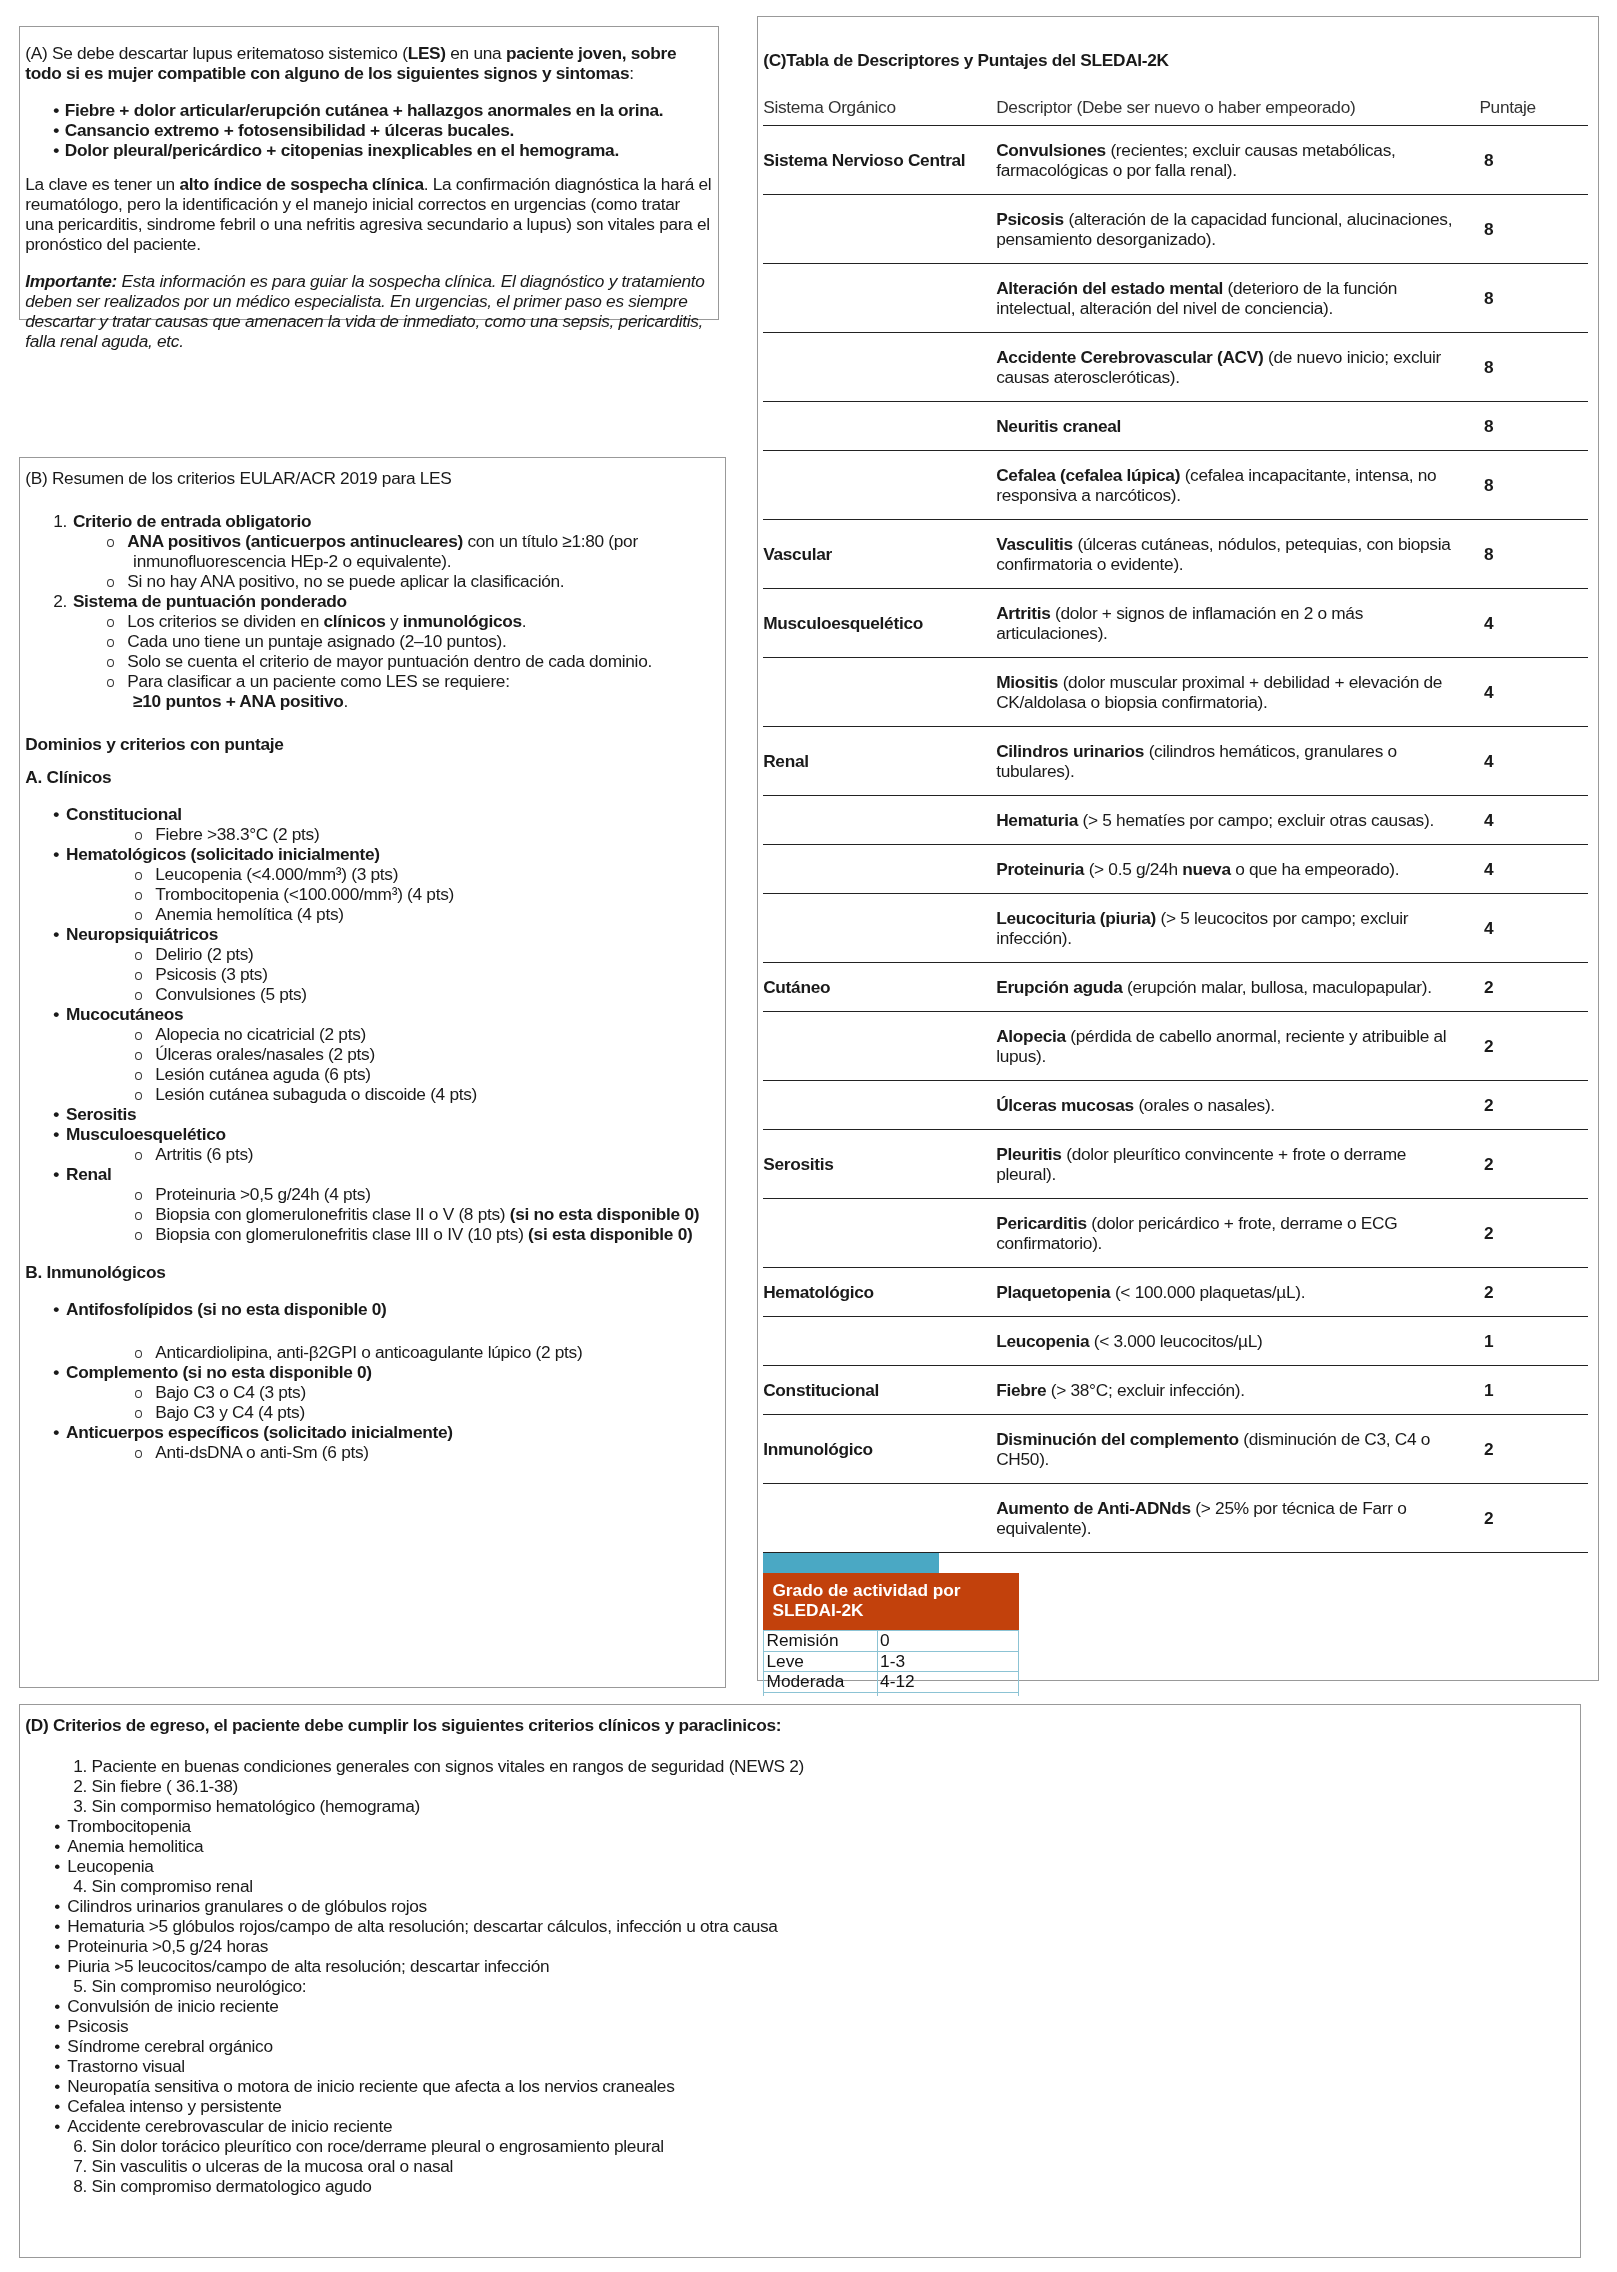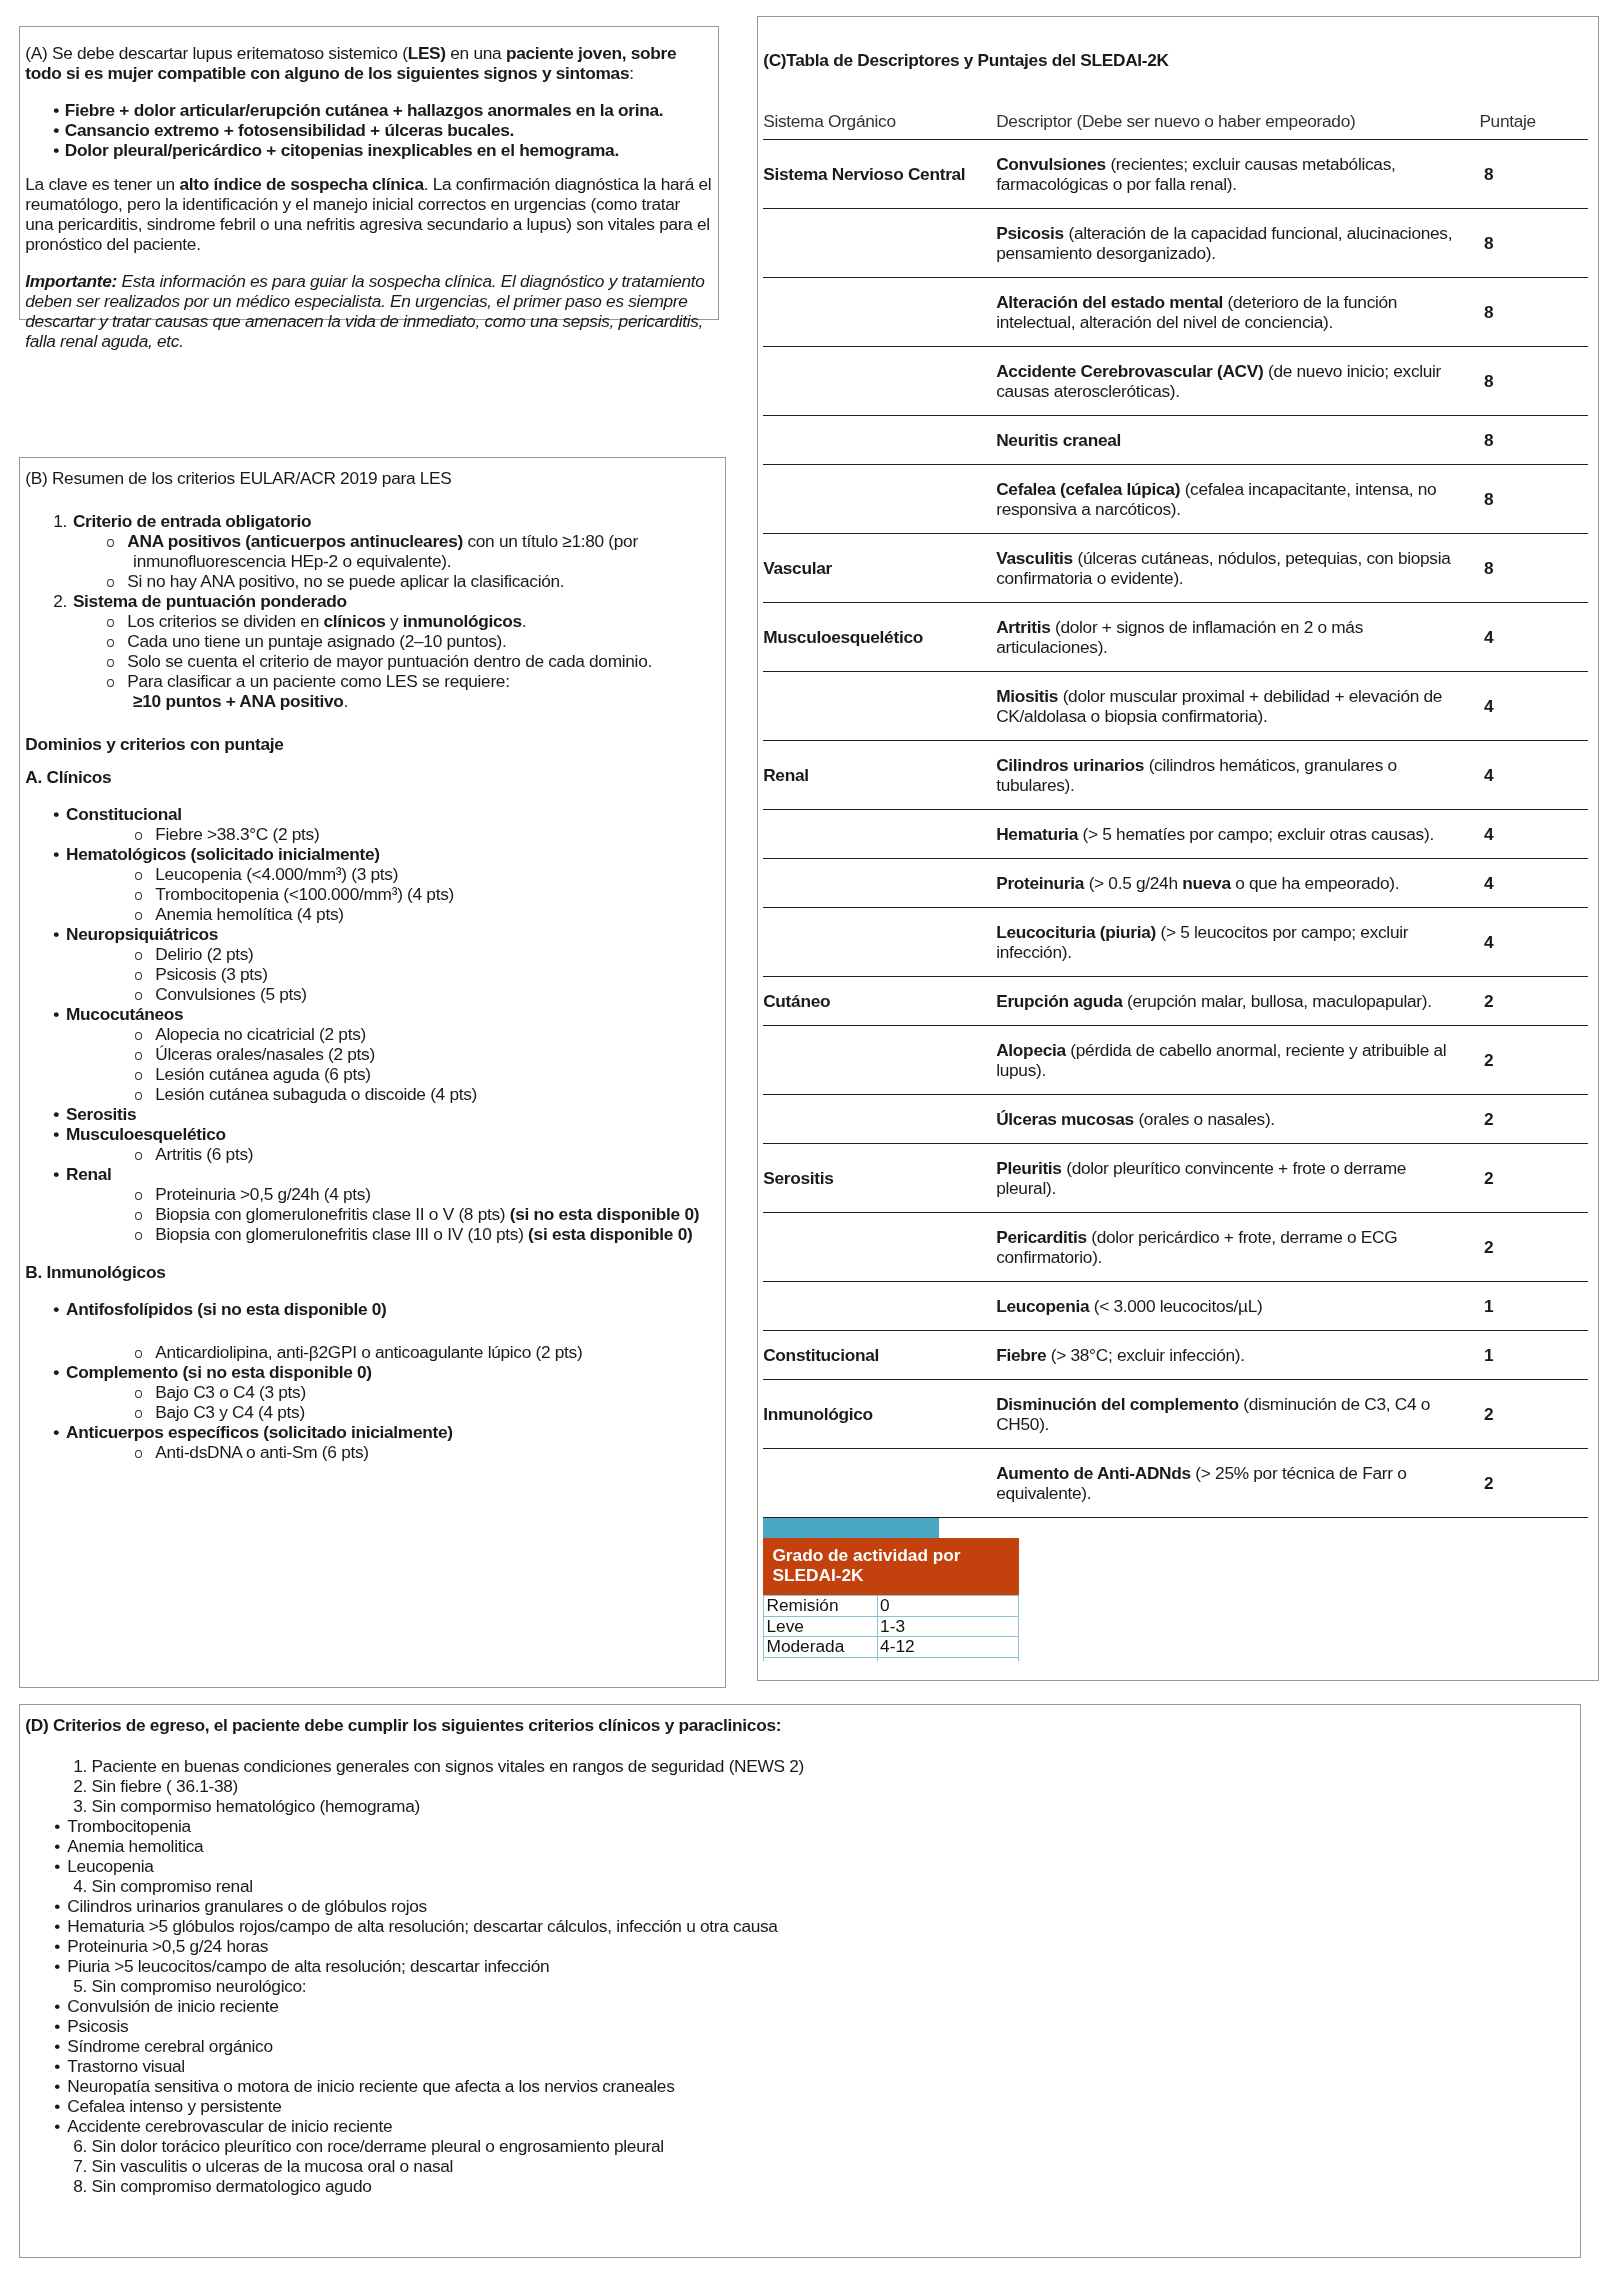--- a/index.html
+++ b/index.html
@@ -41,21 +41,21 @@
   #panel-b .h { margin: 12.7px 0 12.7px 0; }
   #panel-b .h2 { margin: 0 0 17.3px 0; }
   .dom { list-style: none; margin: 0; padding: 0 0 0 28px; }
   .dom > li > .dh { position: relative; padding-left: 12.7px; display: block; }
   .dom > li > .dh::before { content: "\2022"; position: absolute; left: 0; }
   #panel-b .immuno { margin: 17.3px 0 17.3px 0; }
   .gap-after { margin-bottom: 23px; display: block; }
 
   
   #panel-c .ctitle { margin: 33px 0 0 0; }
-  table.sled { width: 100%; border-collapse: collapse; margin-top: 41px; }
+  table.sled { width: 100%; border-collapse: collapse; margin-top: 27px; }
   table.sled th { font-weight: normal; text-align: left; padding: 0 0 8px 0; color: #333; }
   table.sled th, table.sled td { font-size: 17.3px; line-height: 20px; letter-spacing: -0.3px; vertical-align: middle; }
   table.sled td { border-top: 1.7px solid #222; padding: 14px 0 14px 0; }
   table.sled tr.last td { border-bottom: 1.7px solid #222; }
   table.sled .c1 { width: 233px; font-weight: bold; }
   table.sled .c2 { width: 474px; padding-right: 9.2px; }
   table.sled .c3 { font-weight: bold; padding-left: 4.6px; }
 
   .grade-wrap { position: relative; margin-top: 0; width: 256px; }
   .grade-tab { width: 176px; height: 19.6px; background: #4aa8c4; }
@@ -281,20 +281,25 @@
           <td class="c3">2</td>
         </tr>
         <tr>
           <td class="c1">Serositis</td>
           <td class="c2"><span class="b">Pleuritis</span><span> (dolor pleurítico convincente + frote o derrame pleural).</span></td>
           <td class="c3">2</td>
         </tr>
         <tr>
           <td class="c1"></td>
           <td class="c2"><span class="b">Pericarditis</span><span> (dolor pericárdico + frote, derrame o ECG confirmatorio).</span></td>
+          <td class="c3">2</td>
+        </tr>
+        <tr>
+          <td class="c1">Hematológico</td>
+          <td class="c2"><span class="b">Plaquetopenia</span><span> (&lt; 100.000 plaquetas/µL).</span></td>
           <td class="c3">2</td>
         </tr>
         <tr>
           <td class="c1"></td>
           <td class="c2"><span class="b">Leucopenia</span><span> (&lt; 3.000 leucocitos/µL)</span></td>
           <td class="c3">1</td>
         </tr>
         <tr>
           <td class="c1">Constitucional</td>
           <td class="c2"><span class="b">Fiebre</span><span> (&gt; 38°C; excluir infección).</span></td>

